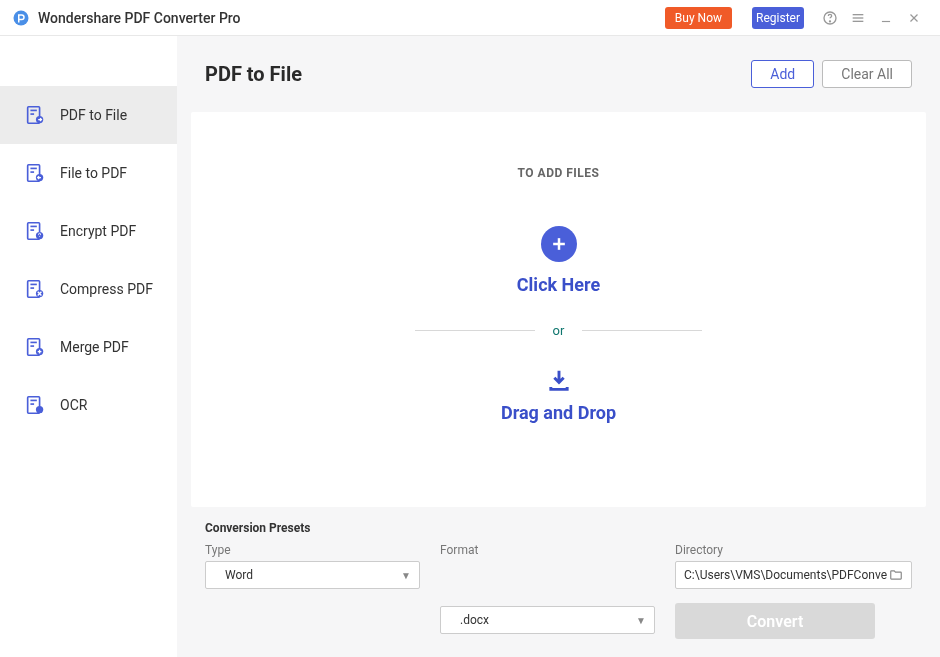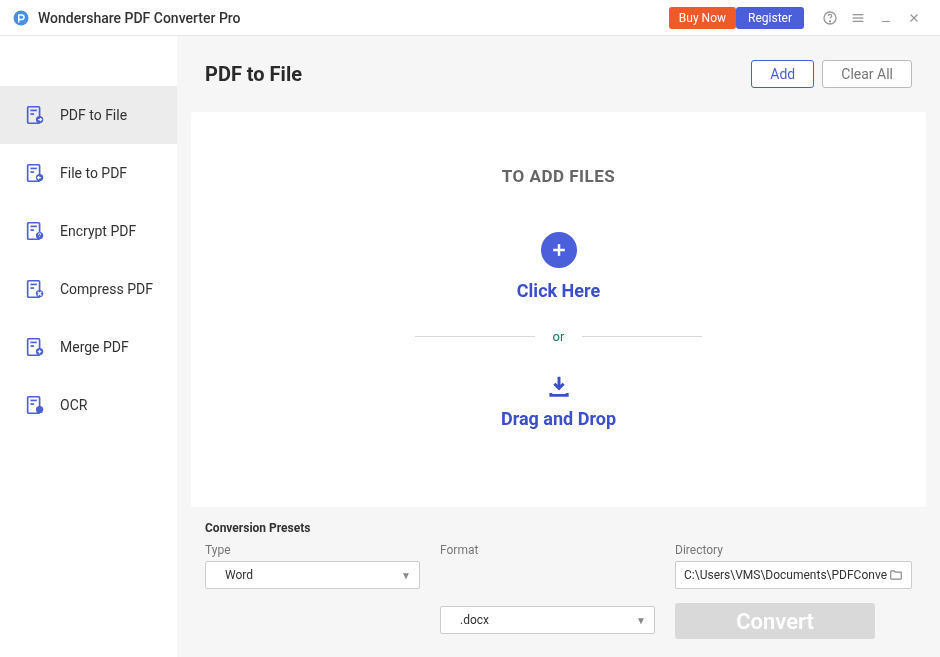--- a/index.html
+++ b/index.html
@@ -3,41 +3,41 @@
 <meta charset="utf-8">
 <style>
 * { margin:0; padding:0; box-sizing:border-box; font-family:-apple-system,BlinkMacSystemFont,"Segoe UI",Roboto,Arial,sans-serif; }
 body { width:940px; height:657px; background:#fff; overflow:hidden; }
 
 
 .titlebar { height:36px; display:flex; align-items:center; padding:0 12px; border-bottom:1px solid #e8e8e8; background:#fff; }
 .logo { width:18px; height:18px; margin-right:8px; }
 .title { font-size:14px; color:#333; font-weight:500; }
 .tb-spacer { flex:1; }
-.btn-buy { background:#f05a28; color:#fff; font-size:12px; padding:4px 10px; border:none; border-radius:3px; margin-right:0; cursor:pointer; }
-.btn-reg { background:#4a5fd9; color:#fff; font-size:12px; padding:4px 12px; border:none; border-radius:3px; margin-right:12px; cursor:pointer; }
+.btn-buy { background:#f05a28; color:#fff; font-size:12px; padding:4px 10px; border:none; border-radius:3px; margin-right:20px; cursor:pointer; }
+.btn-reg { background:#4a5fd9; color:#fff; font-size:12px; padding:4px 4px; border:none; border-radius:3px; margin-right:12px; cursor:pointer; }
 .tb-icon { width:28px; height:28px; display:flex; align-items:center; justify-content:center; color:#999; cursor:pointer; }
 
 
 .main { display:flex; height:621px; }
 .sidebar { width:226px; background:#fff; padding-top:50px; }
 .sb-item { height:58px; display:flex; align-items:center; padding-left:24px; cursor:pointer; font-size:14px; color:#333; }
 .sb-item.active { background:#ececec; }
 .sb-icon { width:22px; height:22px; margin-right:14px; }
 
 
 .content { flex:1; background:#f6f6f7; display:flex; flex-direction:column; }
 .page-hdr { height:76px; display:flex; align-items:center; padding:0 28px; }
 .page-title { font-size:20px; font-weight:700; color:#2a2a2a; }
 .hdr-spacer { flex:1; }
 .btn-outline { background:#fff; border:1px solid #4a5fd9; color:#4a5fd9; font-size:14px; padding:5px 18px; border-radius:3px; margin-left:8px; cursor:pointer; }
 .btn-outline.gray { border-color:#bbb; color:#777; }
 
 .drop { background:#fff; margin:0 14px; flex:1; display:flex; flex-direction:column; align-items:center; padding-top:54px; border-radius:2px; position:relative; }
-.add-files { font-size:17px; font-weight:700; color:#666; letter-spacing:0.5px; margin-bottom:46px; }
+.add-files { font-size:12px; font-weight:700; color:#666; letter-spacing:0.5px; margin-bottom:46px; }
 .plus-circle { width:36px; height:36px; background:#4a5fd9; border-radius:50%; display:flex; align-items:center; justify-content:center; margin-bottom:12px; cursor:pointer; }
 .click-here { font-size:18px; font-weight:700; color:#3a4fc9; margin-bottom:28px; cursor:pointer; }
 .or-row { display:flex; align-items:center; gap:18px; margin-bottom:28px; }
 .hr { width:120px; height:1px; background:#d8d8d8; }
 .or { font-size:13px; color:#0f766e; }
 .dl-icon { margin-bottom:8px; }
 .dragdrop { font-size:18px; font-weight:700; color:#3a4fc9; }
 
 .presets { padding:14px 28px 18px; }
 .presets-title { font-size:12px; font-weight:700; color:#333; margin-bottom:8px; }
@@ -45,21 +45,21 @@
 .field { display:flex; flex-direction:column; }
 .field.g1 { width:215px; }
 .field.g2 { width:215px;gap:45px; }
 .field.g3 { flex:1; }
 .field-label { font-size:12px; color:#777; margin-bottom:4px; }
 .select { height:28px; border:1px solid #ccc; background:#fff; border-radius:2px; display:flex; align-items:center; padding:0 19px; font-size:12px; color:#333; cursor:pointer; position:relative; }
 .select .caret { position:absolute; right:8px; color:#888; font-size:10px; }
 .dir { height:28px; border:1px solid #ccc; background:#fff; border-radius:2px; display:flex; align-items:center; padding:0 6px 0 8px; font-size:12px; color:#333; }
 .dir-text { flex:1; white-space:nowrap; overflow:hidden; }
 .folder-btn { width:18px; height:18px; display:flex; align-items:center; justify-content:center; cursor:pointer; color:#888; }
-.convert { width:200px; height:36px; background:#d9d9d9; color:#fff; font-size:22px; font-weight:600; border:none; border-radius:3px; margin-top:14px; float:right; cursor:pointer; }
+.convert { width:200px; height:36px; background:#d9d9d9; color:#fff; font-size:16px; font-weight:600; border:none; border-radius:3px; margin-top:14px; float:right; cursor:pointer; }
 </style>
 </head>
 <body>
 
 <div class="titlebar">
   <svg class="logo" viewBox="0 0 24 24">
       <circle cx="12" cy="12" r="10" fill="#4a8fe7"></circle>
       <path d="M8 7h5a4 4 0 010 8h-3v3H8V7zm2 2v4h3a2 2 0 000-4h-3z" fill="#fff"></path>
     </svg>
   <span class="title">Wondershare PDF Converter Pro</span>

